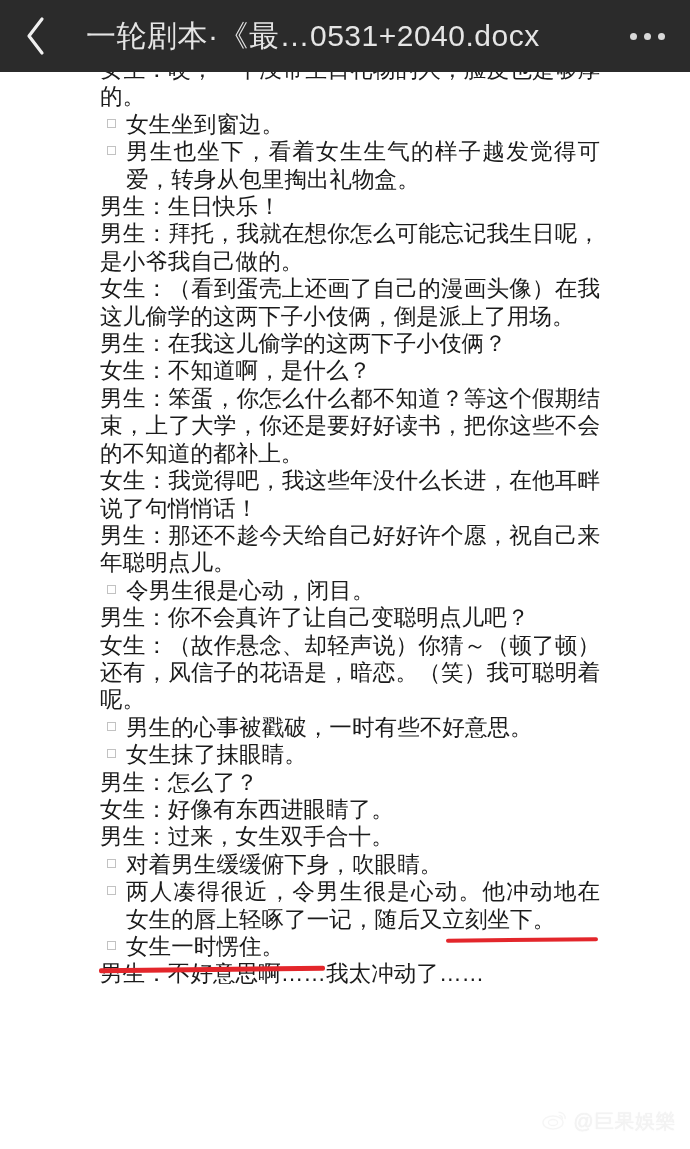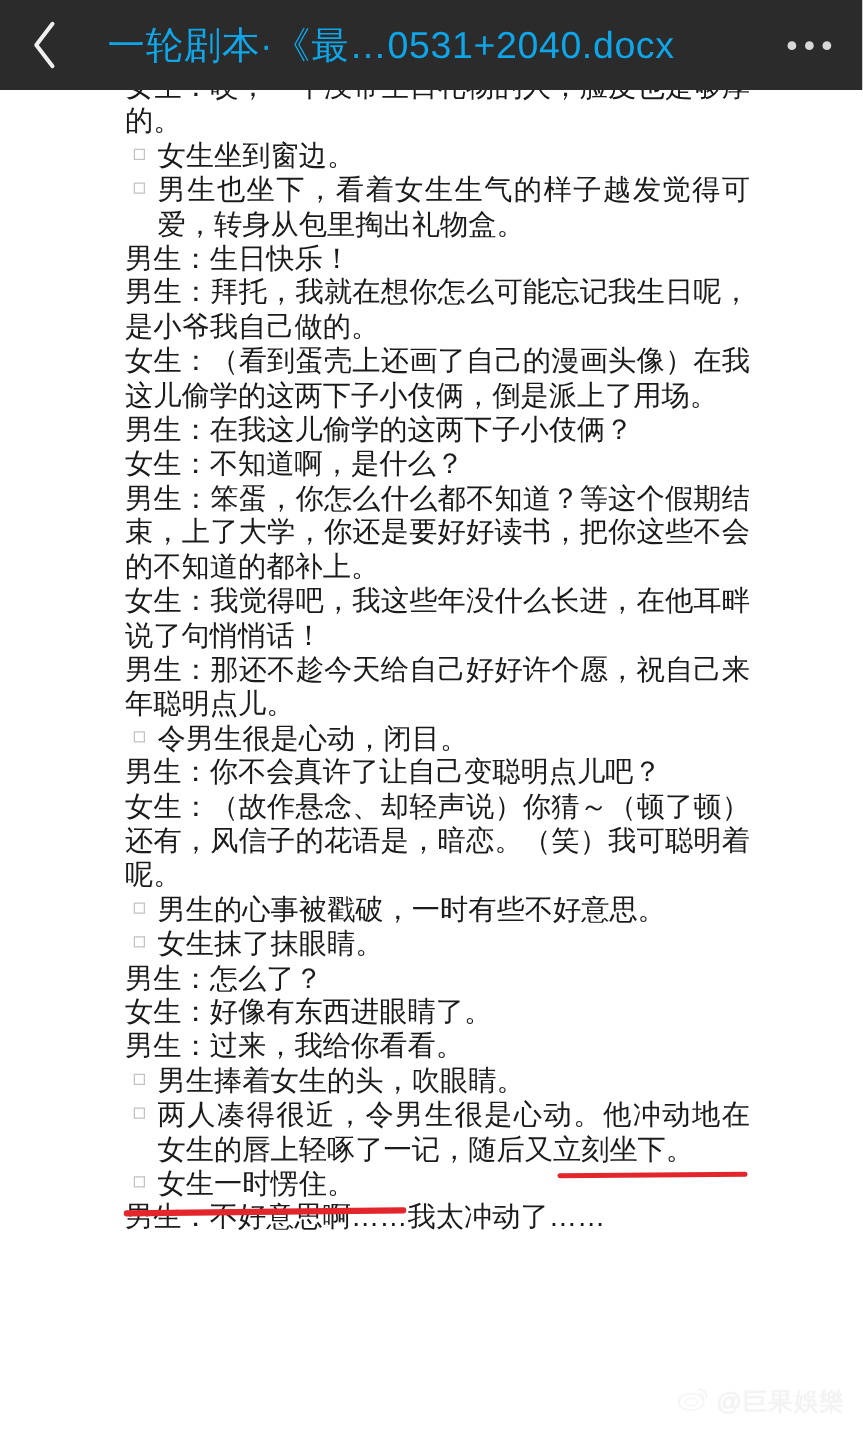--- a/index.html
+++ b/index.html
@@ -30,21 +30,21 @@
     width: 72px;
     height: 72px;
     display: flex;
     align-items: center;
     justify-content: center;
     flex: 0 0 auto;
   }
   .back-btn svg { display: block; }
   .appbar-title {
     flex: 1 1 auto;
-    color: #0ea5e9;
+    color: #e5e5e5;
     font-size: 30px;
     letter-spacing: 0.5px;
     white-space: nowrap;
     overflow: hidden;
     text-overflow: clip;
     padding-left: 14px;
     font-weight: 400;
   }
   .more-btn {
     width: 86px;
@@ -195,23 +195,23 @@
     <p class="para dialog">女生：（故作悬念、却轻声说）你猜～（顿了顿）还有，风信子的花语是，暗恋。（笑）我可聪明着呢。</p>
 
     <p class="para stage"><span class="bullet"></span><span>男生的心事被戳破，一时有些不好意思。</span></p>
 
     <p class="para stage"><span class="bullet"></span><span>女生抹了抹眼睛。</span></p>
 
     <p class="para dialog">男生：怎么了？</p>
 
     <p class="para dialog">女生：好像有东西进眼睛了。</p>
 
-    <p class="para dialog">男生：过来，我给你看看。</p>
-
-    <p class="para stage"><span class="bullet"></span><span>男生捧着女生的头，吹眼睛。</span></p>
+    <p class="para dialog">男生：过来，女生双手合十。</p>
+
+    <p class="para stage"><span class="bullet"></span><span>对着男生缓缓俯下身，吹眼睛。</span></p>
 
     <p class="para stage"><span class="bullet"></span><span>两人凑得很近，令男生很是心动。他冲动地在女生的唇上轻啄了一记，随后又立刻坐下。</span></p>
 
     <p class="para stage"><span class="bullet"></span><span>女生一时愣住。</span></p>
 
     <p class="para dialog">男生：不好意思啊……我太冲动了……</p>
 
   </div>
 
   <div class="redline" id="redline-1"></div>

